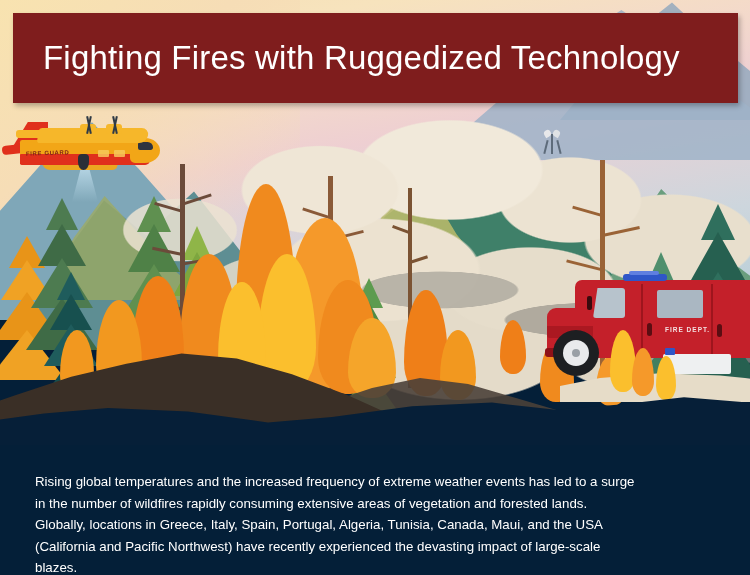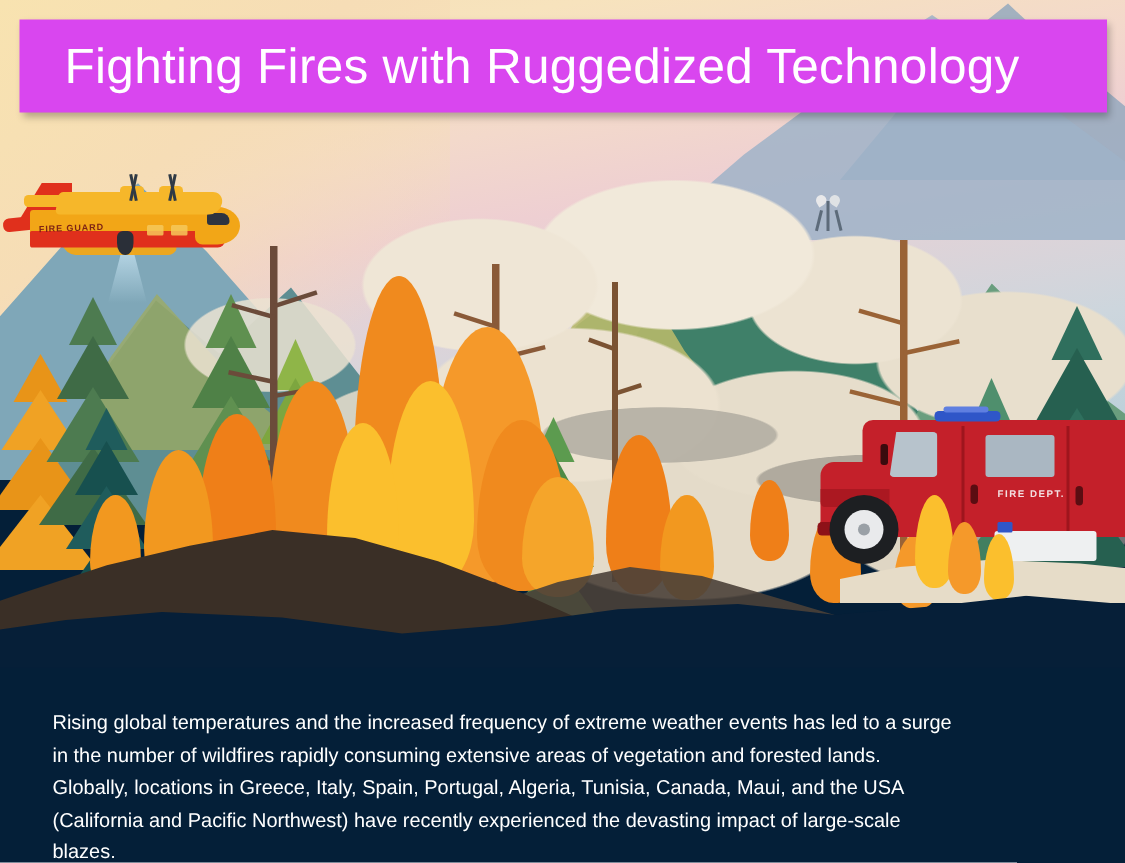--- a/index.html
+++ b/index.html
@@ -293,22 +293,22 @@
     position:absolute;left:0;top:440px;width:750px;height:135px;background:#041f38;
   }
   #body-copy{
     position:absolute;left:35px;top:18px;width:600px;
     color:#ffffff;font-size:13.3px;line-height:21.5px;
     font-family:"Liberation Sans",sans-serif;
   }
 
   
   #banner{
-    position:absolute;left:13px;top:13px;width:725px;height:62px;
-    background:#d946ef;
+    position:absolute;left:13px;top:13px;width:725px;height:90px;
+    background:#7f1d1d;
     box-shadow:2px 3px 5px rgba(0,0,0,.28);
   }
   #banner-title{
     position:absolute;left:30px;top:50%;transform:translateY(-50%);
     color:#ffffff;font-size:33px;font-weight:normal;letter-spacing:.2px;
     font-family:"Liberation Sans",sans-serif;white-space:nowrap;
   }
 </style>
 </head>
 <body>

